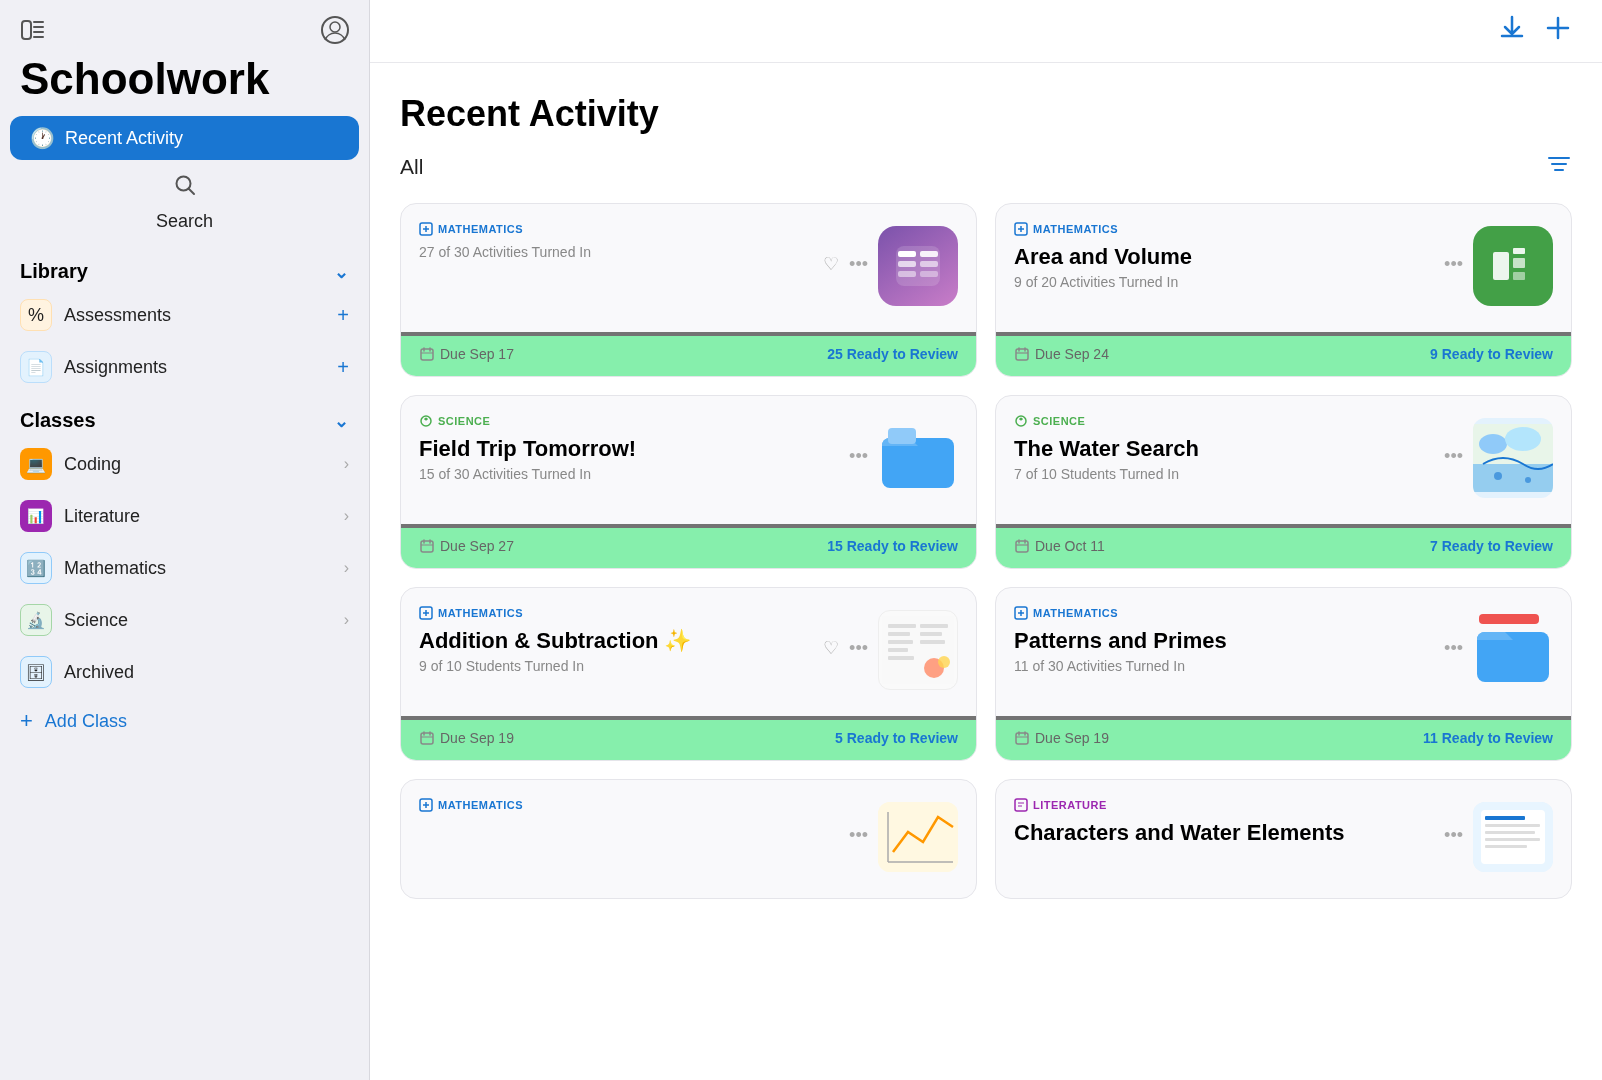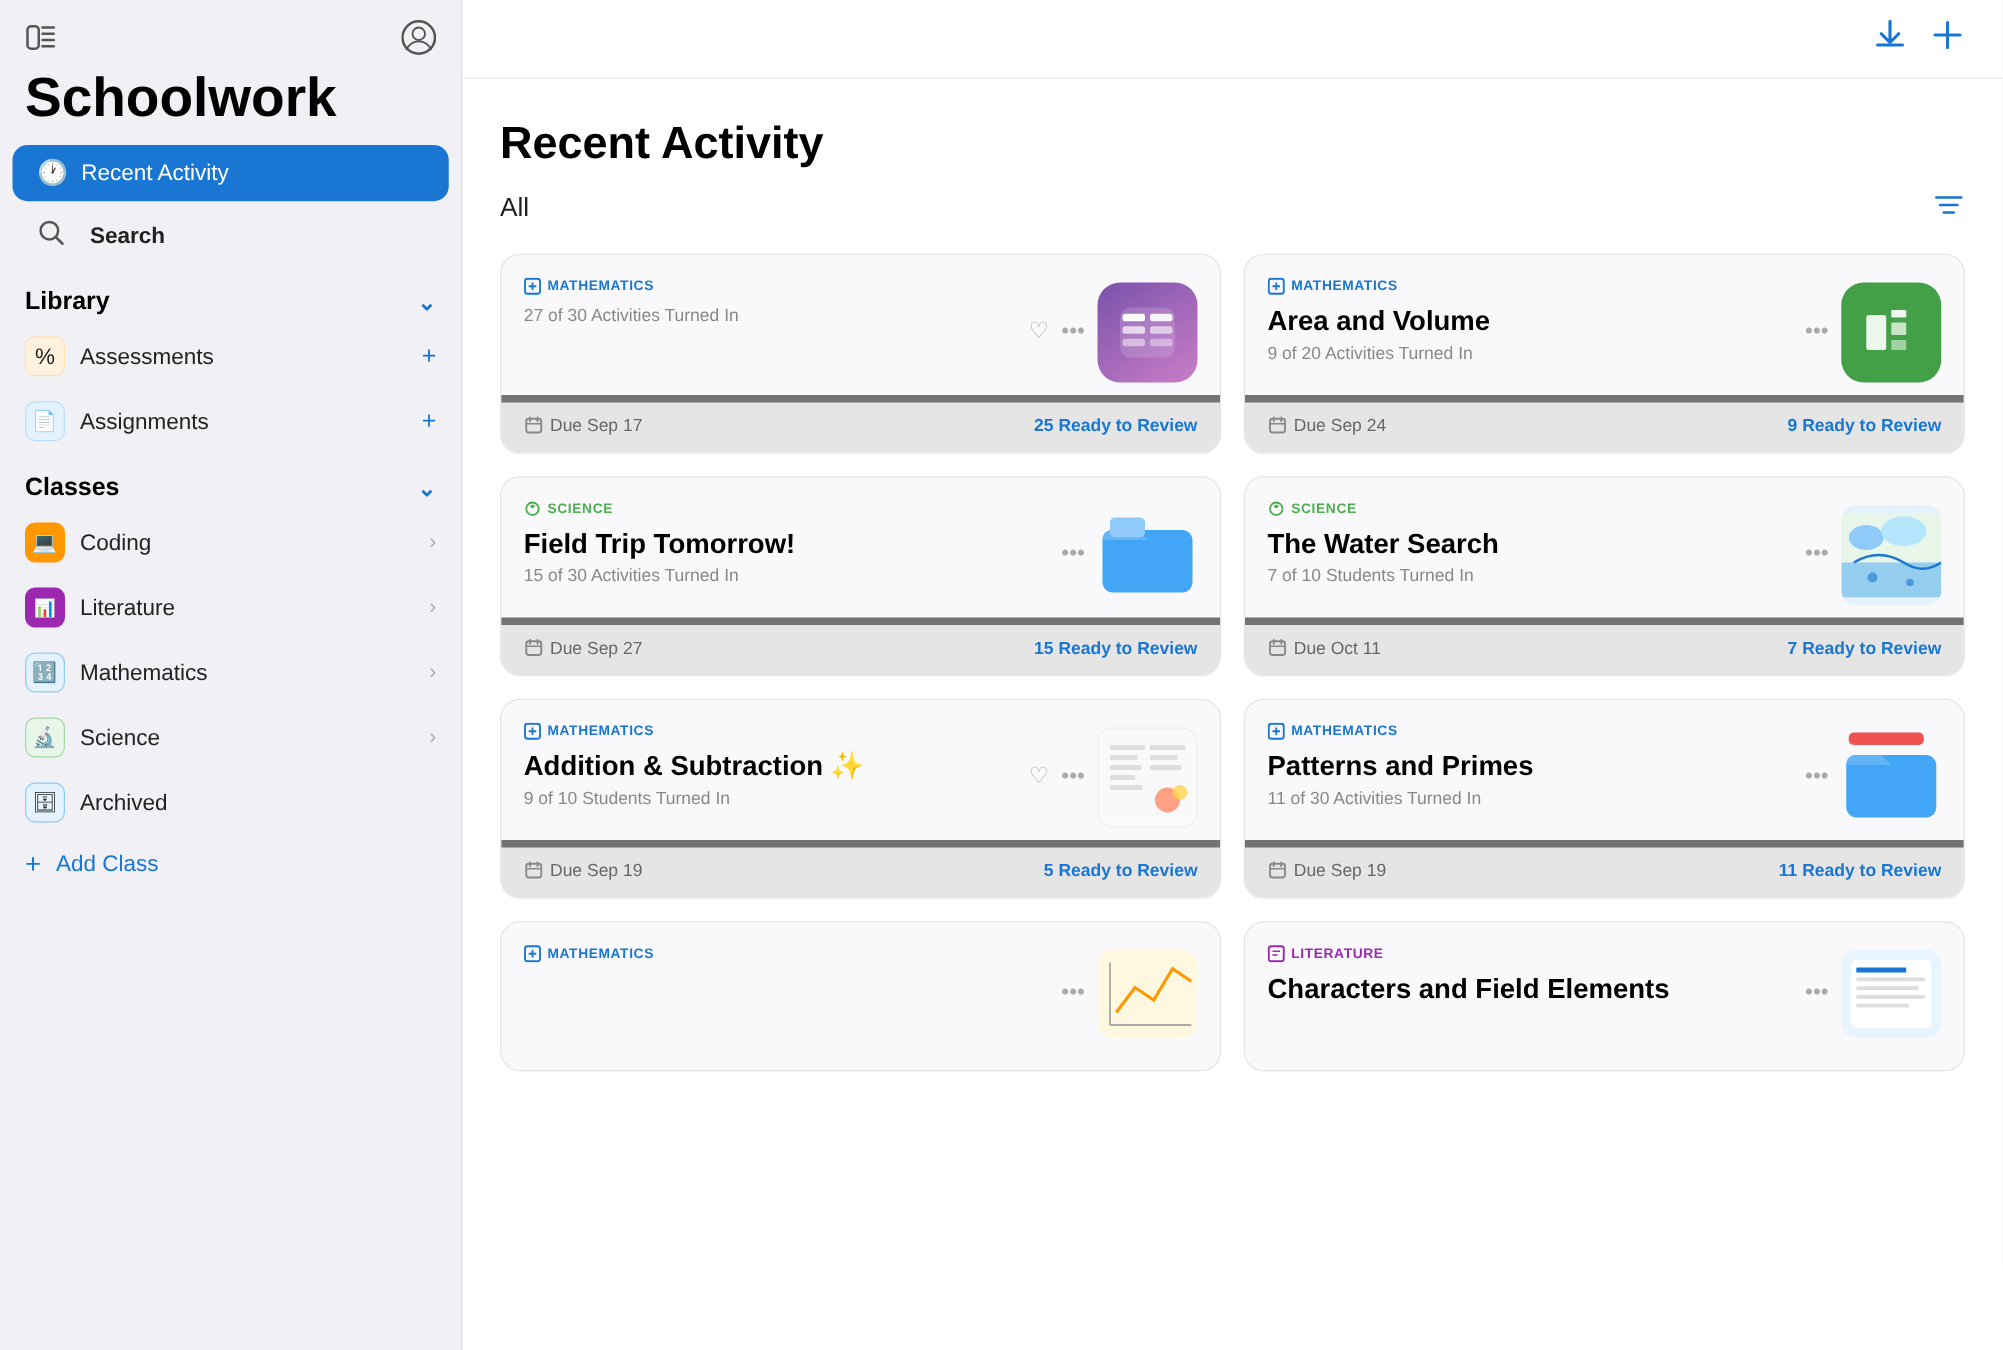--- a/index.html
+++ b/index.html
@@ -60,23 +60,24 @@
       color: #fff;
     }
     .sidebar-search-item {
       display: flex;
       align-items: center;
       padding: 10px 20px;
       cursor: pointer;
       border-radius: 12px;
       margin: 2px 10px;
       font-size: 18px;
-      font-weight: 700;
+      font-weight: 400;
       color: #222;
-      gap: 20px;
+      gap: 10px;
+      flex-direction: column;
     }
     .sidebar-section-header {
       display: flex;
       justify-content: space-between;
       align-items: center;
       padding: 16px 20px 6px 20px;
       font-size: 20px;
       font-weight: 700;
       color: #000;
     }
@@ -248,22 +249,23 @@
       justify-content: center;
       font-size: 42px;
       flex-shrink: 0;
       margin-top: 4px;
     }
     .card-footer {
       display: flex;
       justify-content: space-between;
       align-items: center;
       padding: 10px 18px 14px 18px;
-      border-top: 6px solid #737373;
-      background: #e5e5e5;
+      border-top: 4px solid #737373;
+      background: #86efac;
+      margin-top: 16px;
     }
     .card-due {
       font-size: 14px;
       color: #666;
       display: flex;
       align-items: center;
       gap: 5px;
     }
     .card-review {
       font-size: 14px;
@@ -692,21 +694,21 @@
         <div class="card-body">
           <div class="card-left">
             <div class="card-subject literature">
               <svg width="14" height="14" viewBox="0 0 14 14" fill="none">
                   <rect x="1" y="1" width="12" height="12" rx="2" stroke="#9c27b0" stroke-width="1.5"></rect>
                   <line x1="4" y1="5" x2="10" y2="5" stroke="#9c27b0" stroke-width="1.2"></line>
                   <line x1="4" y1="8" x2="8" y2="8" stroke="#9c27b0" stroke-width="1.2"></line>
                 </svg>
               <span>LITERATURE</span>
             </div>
-            <div class="card-title">Characters and Field Elements</div>
+            <div class="card-title">Characters and Water Elements</div>
           </div>
           <div class="card-actions">
             <button class="card-action-btn">•••</button>
             <div class="card-thumbnail" style="width:80px;height:70px;background:#e3f2fd;border-radius:12px;overflow:hidden;">
               <svg width="80" height="70" viewBox="0 0 80 70">
                 <rect x="0" y="0" width="80" height="70" fill="#e8f5ff"></rect>
                 <rect x="8" y="8" width="64" height="54" rx="4" fill="#fff"></rect>
                 <rect x="12" y="14" width="40" height="4" rx="1" fill="#1976d2"></rect>
                 <rect x="12" y="22" width="55" height="3" rx="1" fill="#ddd"></rect>
                 <rect x="12" y="29" width="50" height="3" rx="1" fill="#ddd"></rect>

